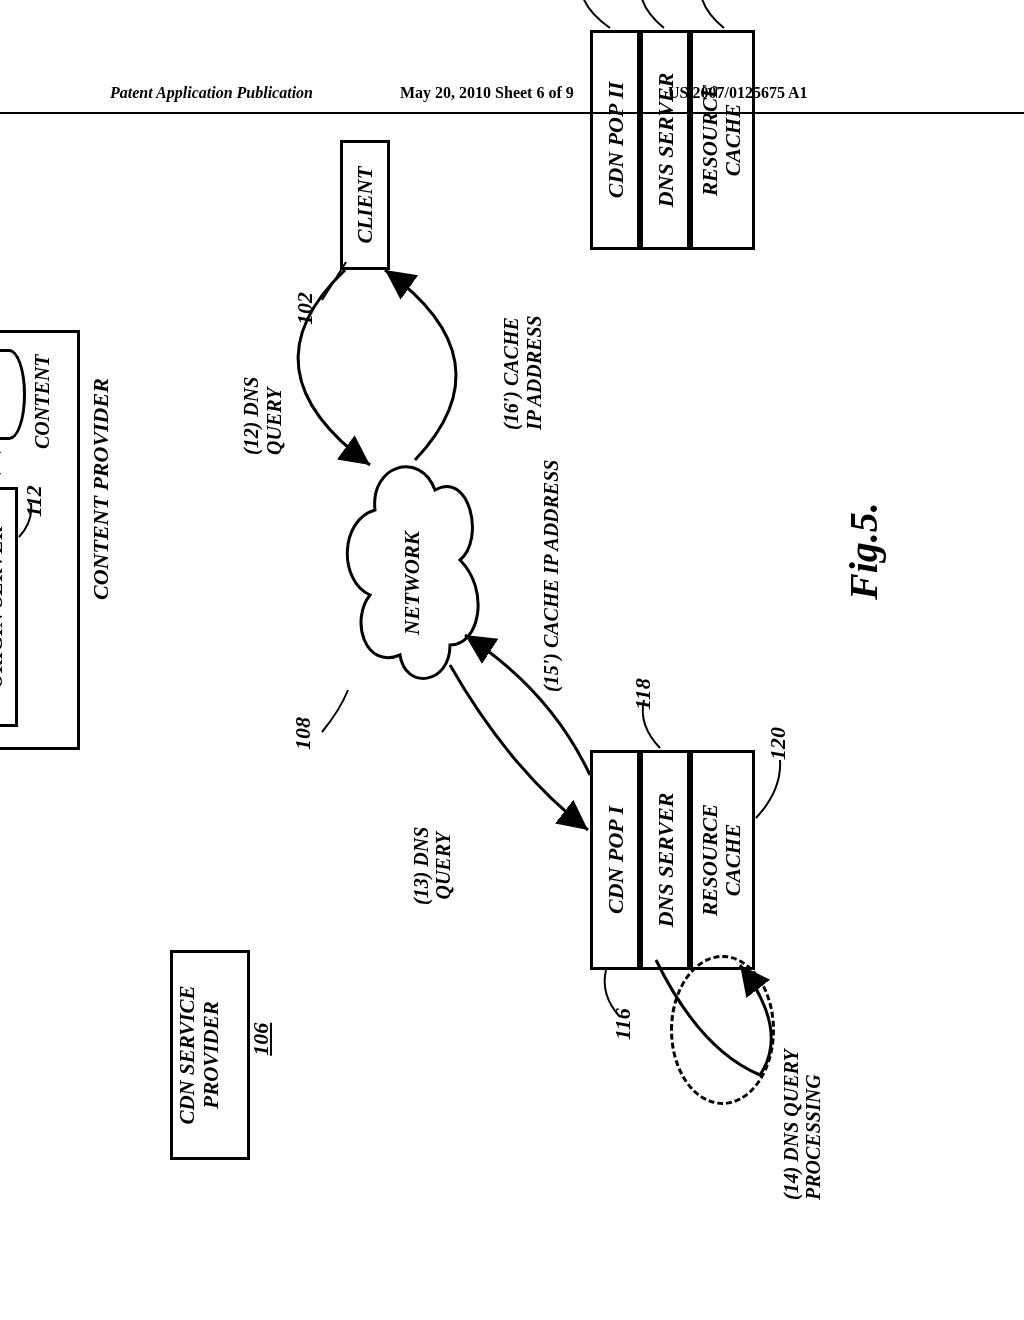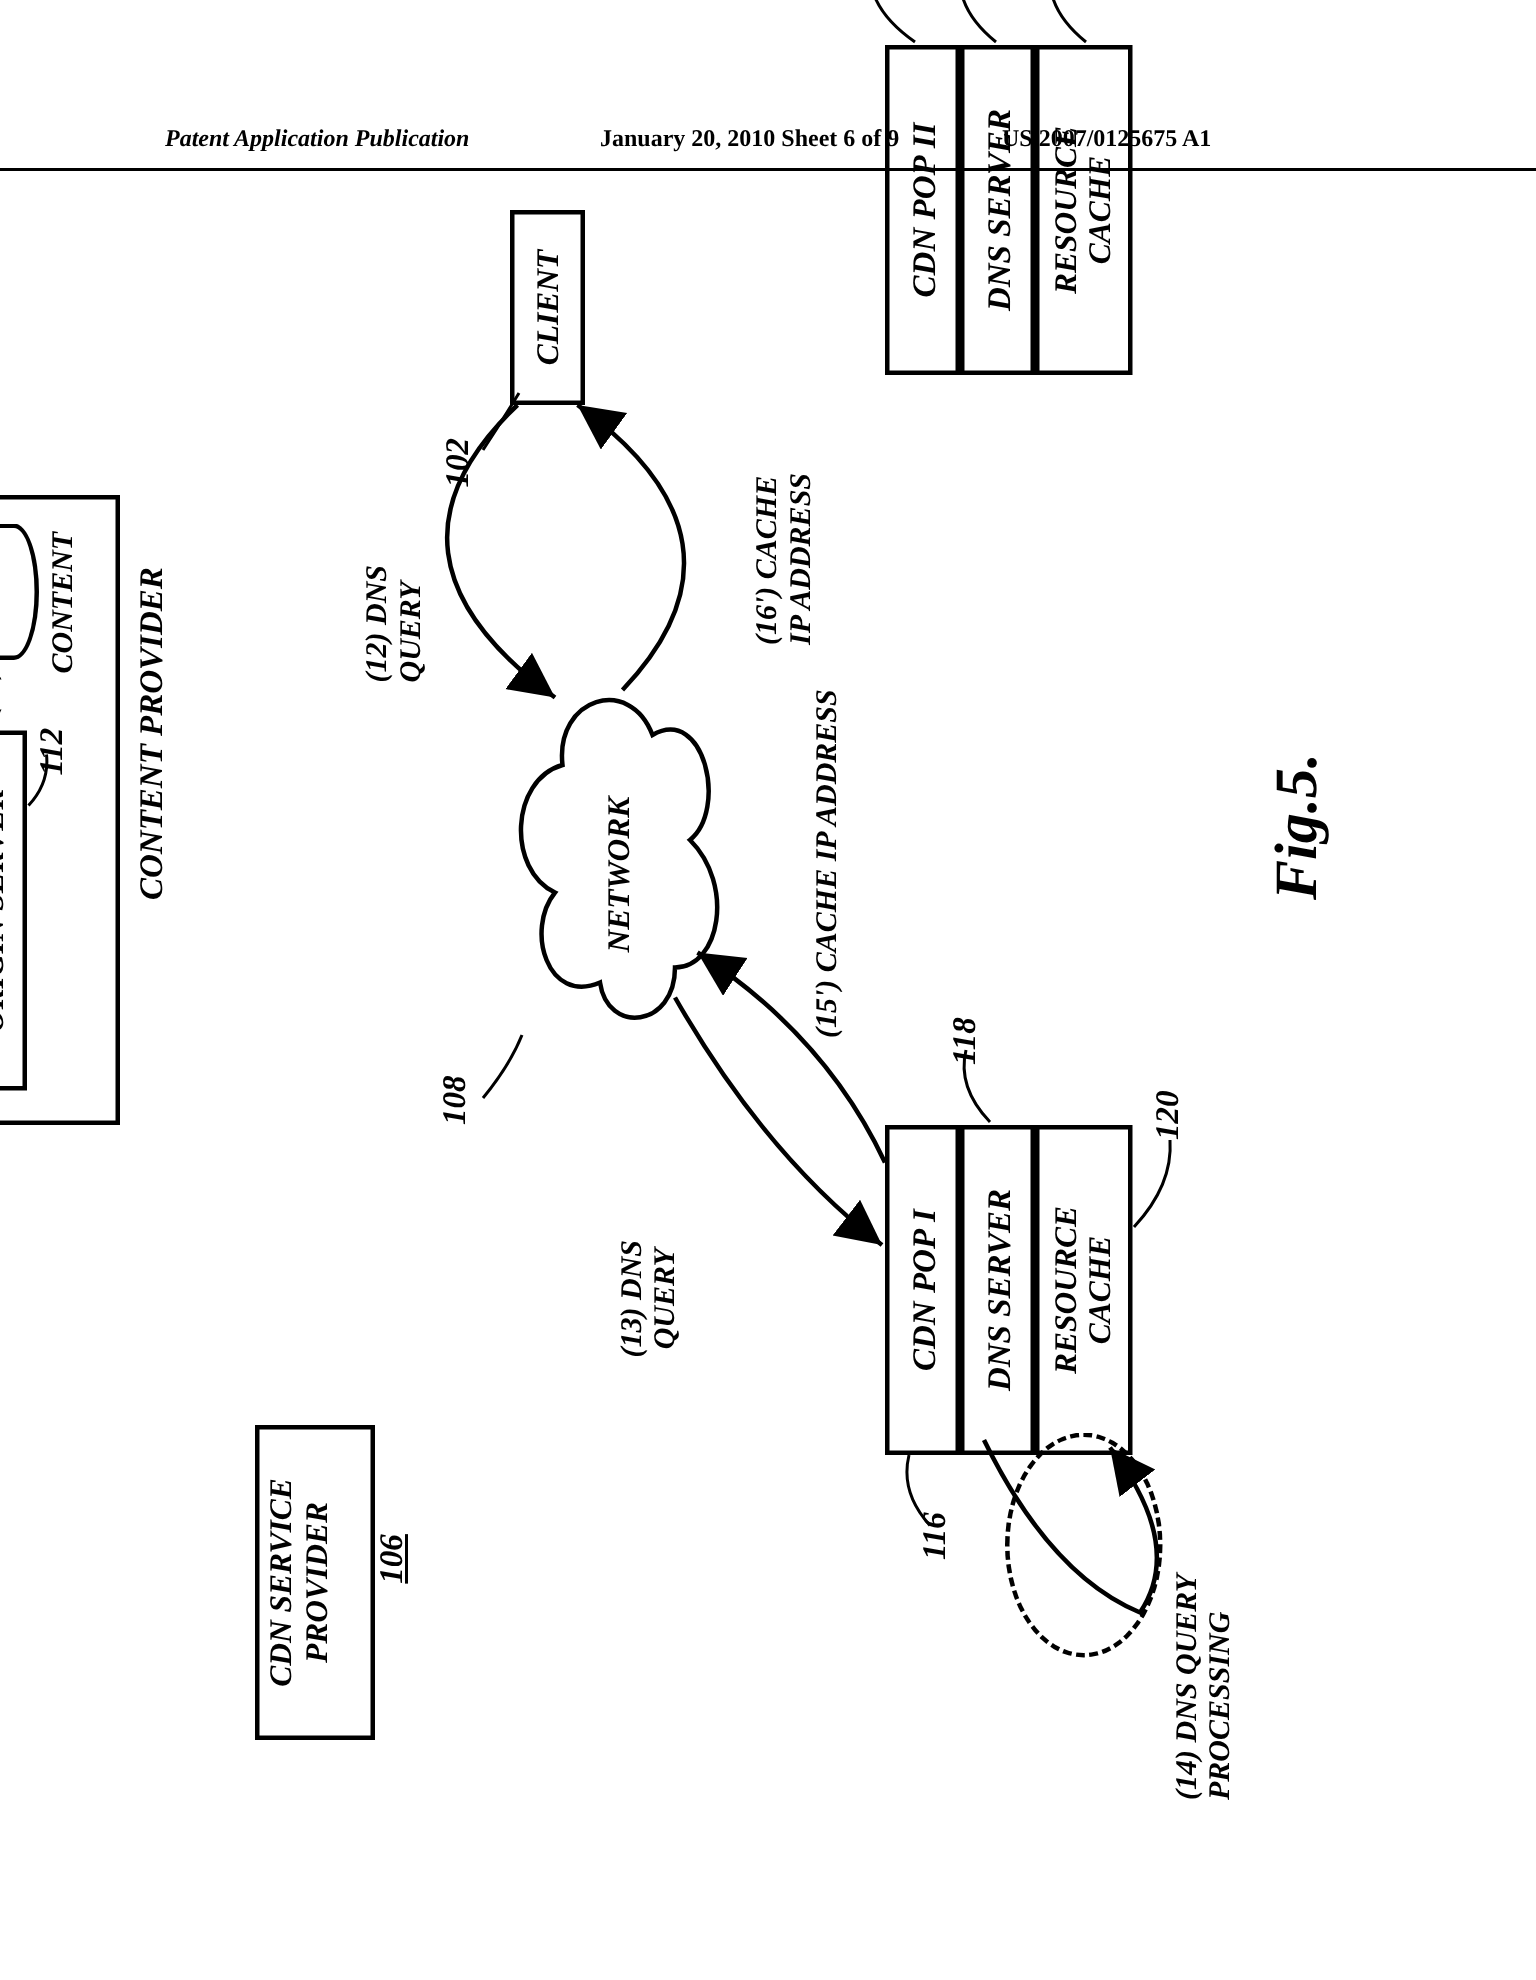--- a/index.html
+++ b/index.html
@@ -64,21 +64,21 @@
     border-radius: 50%;
   }
 
   svg { position: absolute; top:0; left:0; }
 </style>
 </head>
 <body>
 
 <div class="header">
   <span class="hdr-left">Patent Application Publication</span>
-  <span class="hdr-mid">January 20, 2010  Sheet 6 of 9</span>
+  <span class="hdr-mid">May 20, 2010  Sheet 6 of 9</span>
   <span class="hdr-right">US 2007/0125675 A1</span>
 </div>
 
 <div class="figure-area">
 
   <div class="abs outer-box" style="left:320px; top:-90px; width:420px; height:200px;">
 
     <svg width="420" height="200">
       <path d="M232 40 Q 260 20 290 28" stroke="#000" stroke-width="2" fill="none"></path>
     </svg>

